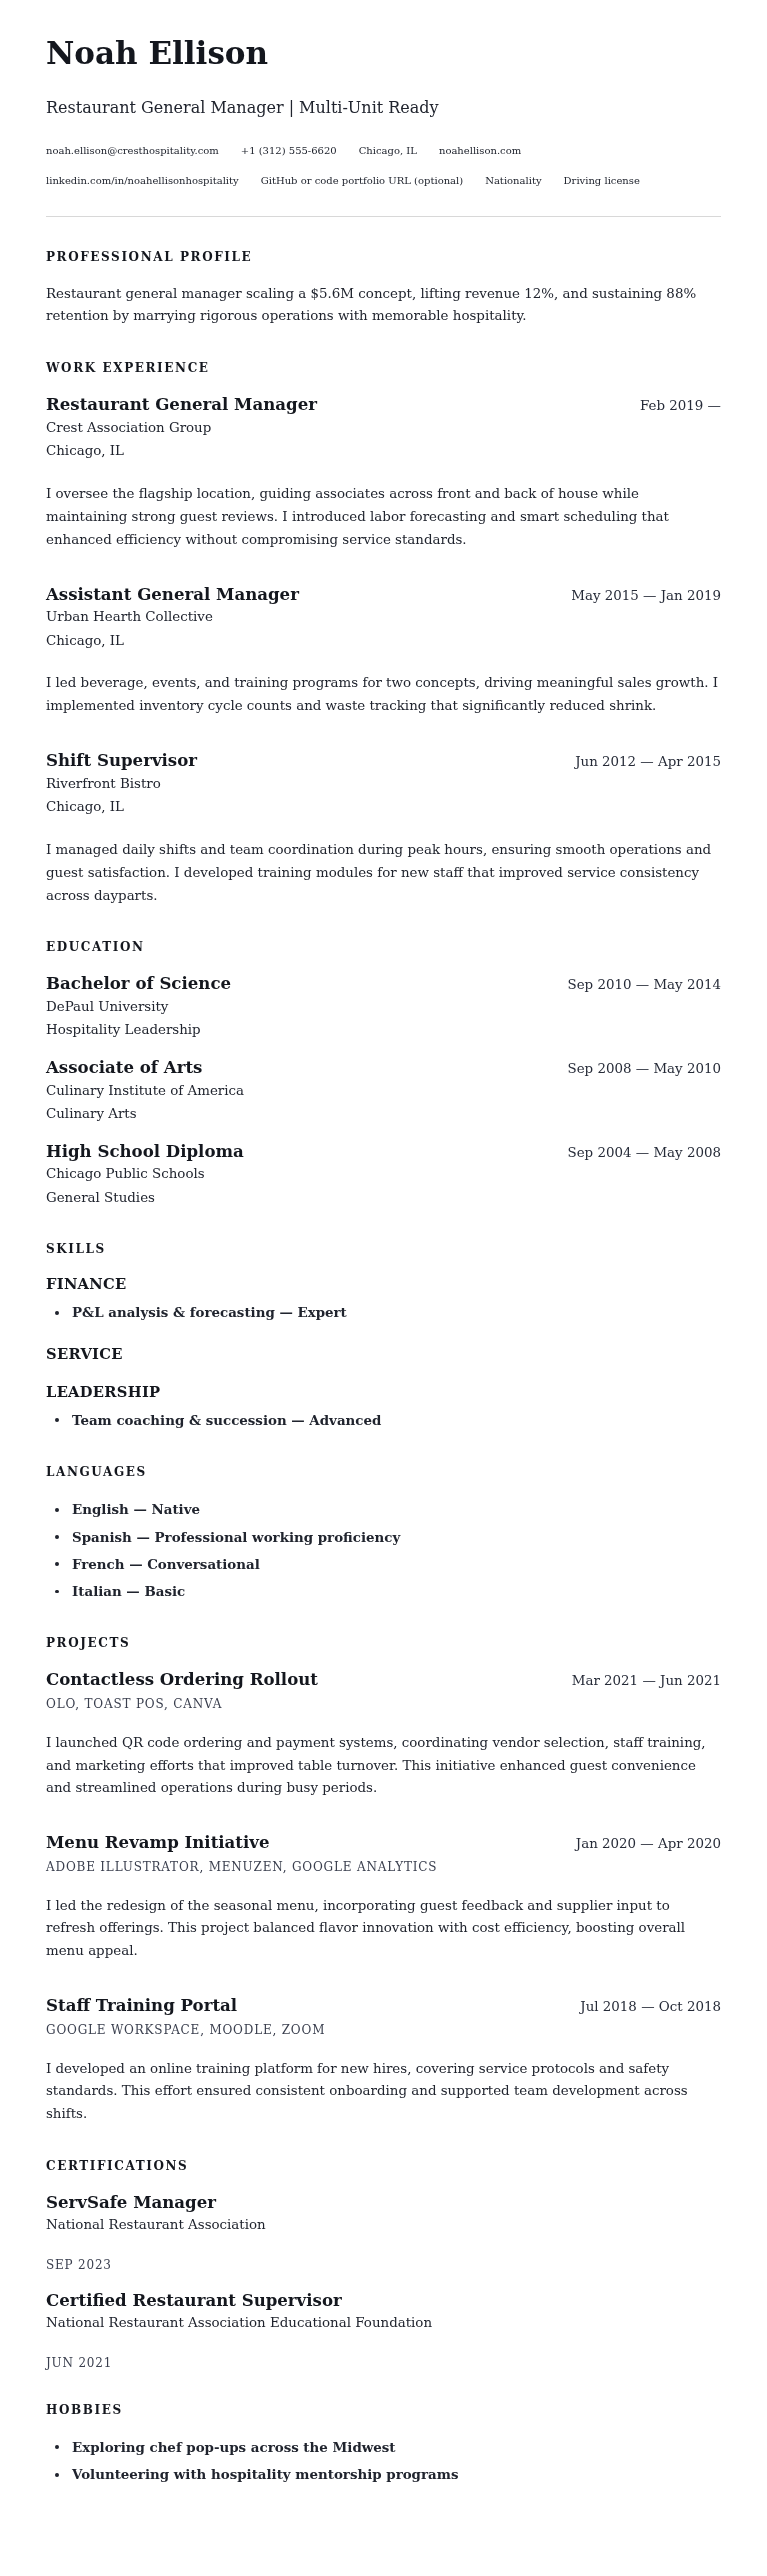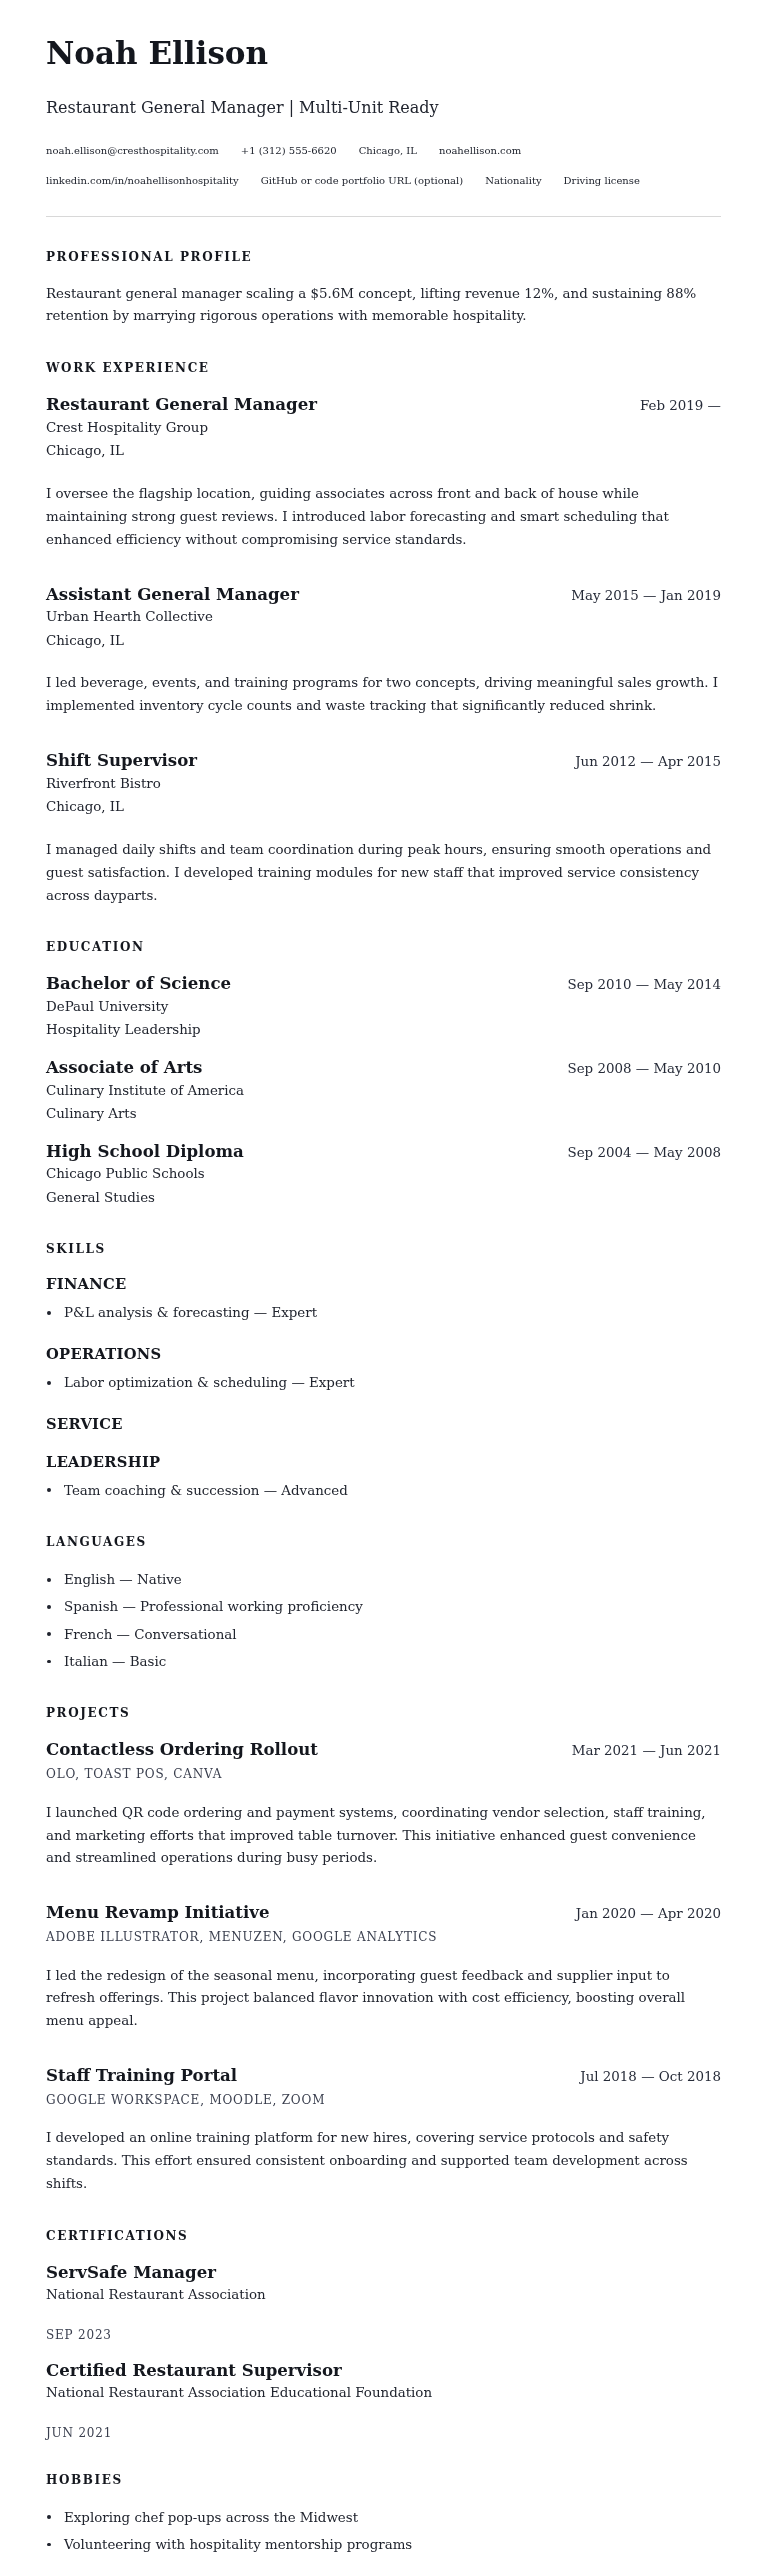--- a/index.html
+++ b/index.html
@@ -83,21 +83,21 @@
   
   .skill-group { margin-bottom: 20.5px; }
   .skill-group:last-child { margin-bottom: 0; }
   .group-heading {
     font-size: 14.7px;
     font-weight: 700;
     letter-spacing: 0.3px;
     color: #14171e;
     margin: 0 0 9px;
   }
-  ul.bullets { list-style: none; margin: 0; padding: 0; }
+  ul.bullets { list-style: none; margin: 8px; padding: 0; font-weight: bold; }
   ul.bullets li {
     position: relative;
     font-size: 13.4px;
     line-height: 1.75;
     padding-left: 18px;
     margin-bottom: 3.8px;
   }
   ul.bullets li::before {
     content: "";
     position: absolute;
@@ -149,21 +149,21 @@
   </section>
 
   <section>
     <h2 class="section-heading">WORK EXPERIENCE</h2>
 
     <article class="entry">
       <div class="entry-head">
         <h3 class="entry-title">Restaurant General Manager</h3>
         <span class="entry-date">Feb 2019 —</span>
       </div>
-      <div class="meta-line">Crest Hospitality Group</div>
+      <div class="meta-line">Crest Association Group</div>
       <div class="meta-line">Chicago, IL</div>
       <p class="desc">I oversee the flagship location, guiding associates across front and back of house while maintaining strong guest reviews. I introduced labor forecasting and smart scheduling that enhanced efficiency without compromising service standards.</p>
     </article>
 
     <article class="entry">
       <div class="entry-head">
         <h3 class="entry-title">Assistant General Manager</h3>
         <span class="entry-date">May 2015 — Jan 2019</span>
       </div>
       <div class="meta-line">Urban Hearth Collective</div>
@@ -216,26 +216,20 @@
   <section>
     <h2 class="section-heading">SKILLS</h2>
 
     <div class="skill-group">
       <h4 class="group-heading">FINANCE</h4>
       <ul class="bullets">
         <li>P&amp;L analysis &amp; forecasting — Expert</li>
       </ul>
     </div>
 
-    <div class="skill-group">
-      <h4 class="group-heading">OPERATIONS</h4>
-      <ul class="bullets">
-        <li>Labor optimization &amp; scheduling — Expert</li>
-      </ul>
-    </div>
 
     <div class="skill-group">
       <h4 class="group-heading">SERVICE</h4>
     </div>
 
     <div class="skill-group">
       <h4 class="group-heading">LEADERSHIP</h4>
       <ul class="bullets">
         <li>Team coaching &amp; succession — Advanced</li>
       </ul>

